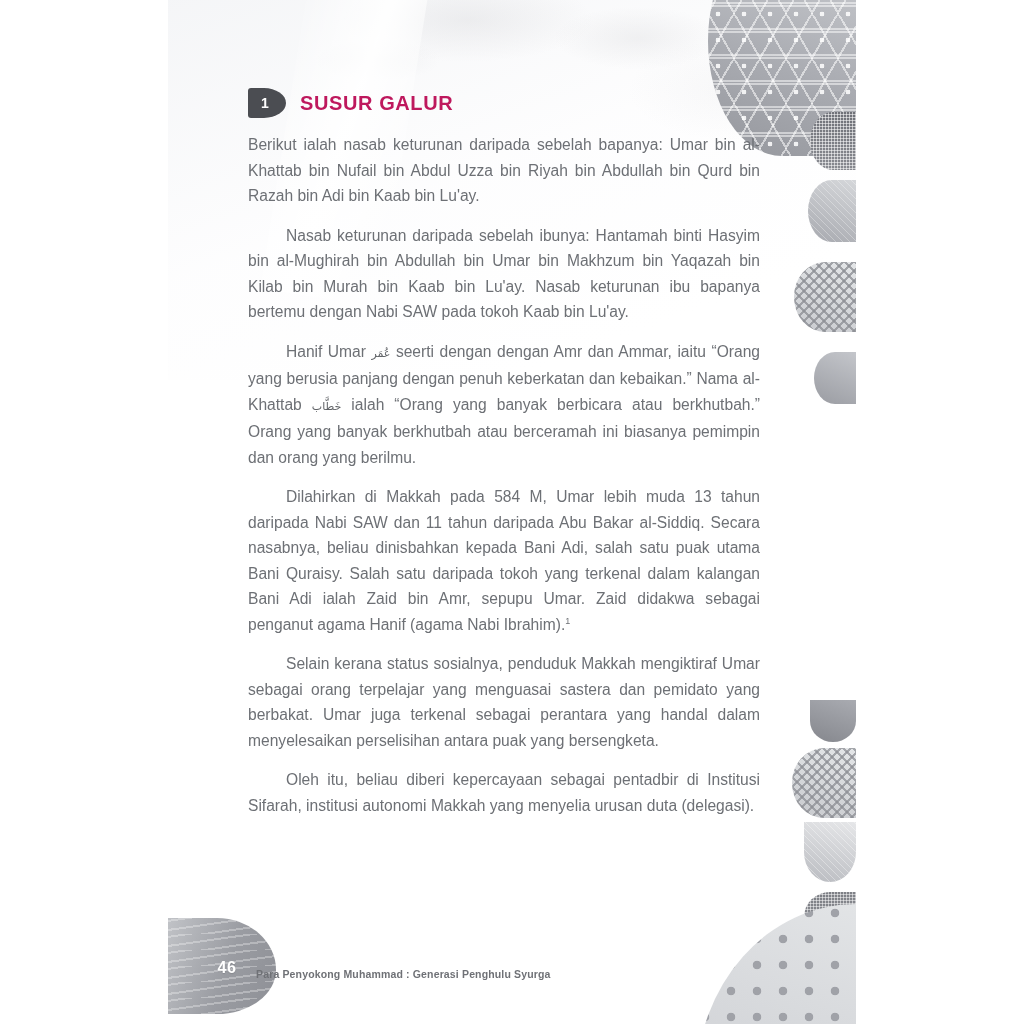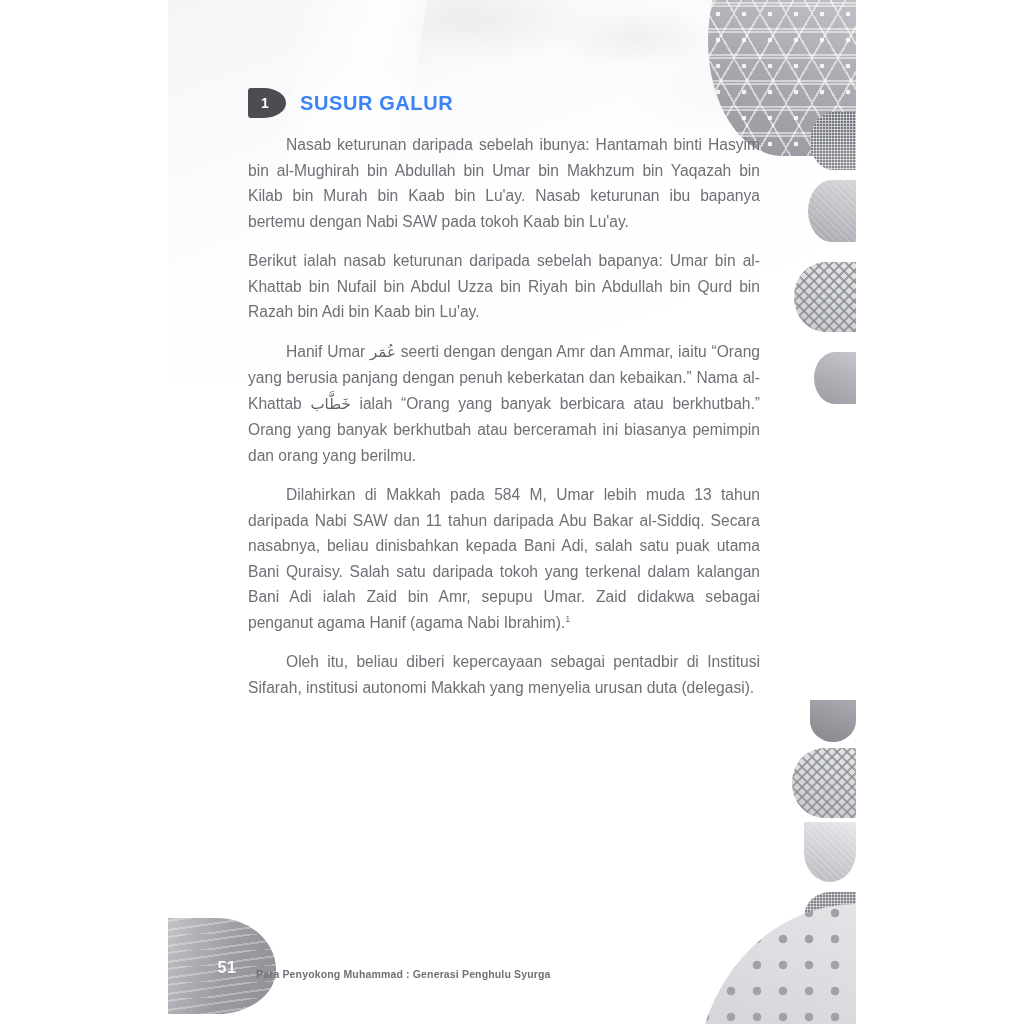--- a/index.html
+++ b/index.html
@@ -254,38 +254,38 @@
     display: flex;
     align-items: center;
     justify-content: center;
     padding-right: 4px;
     box-sizing: border-box;
   }
 
   .chapter-title {
     font-size: 20px;
     font-weight: 700;
-    color: #3b82f6;
+    color: #be185d;
     letter-spacing: 0.6px;
   }
 
   p.body {
     margin: 0 0 14px 0;
     font-size: 15.6px;
     line-height: 25.5px;
     color: #6d7075;
     text-align: justify;
     text-justify: inter-word;
   }
   p.body.indent { text-indent: 38px; }
   p.body:last-of-type { margin-bottom: 4px; }
 
   .ar {
     font-family: "DejaVu Sans", sans-serif;
-    font-size: 15px;
+    font-size: 11px;
     direction: rtl;
     unicode-bidi: isolate;
     color: #5f6266;
   }
 
   sup.fn {
     font-size: 9px;
     vertical-align: super;
     line-height: 0;
   }
@@ -324,37 +324,38 @@
     <div class="deco deco-dotdark2"></div>
     <div class="deco deco-polka"></div>
 
     <div class="content">
 
       <div class="chapter-head">
         <div class="chapter-num">1</div>
         <div class="chapter-title">SUSUR GALUR</div>
       </div>
 
+      <p class="body">Berikut ialah nasab keturunan daripada sebelah bapanya: Umar bin al-Khattab bin Nufail bin Abdul Uzza bin Riyah bin Abdullah bin Qurd bin Razah bin Adi bin Kaab bin Lu'ay.</p>
+
       <p class="body indent">Nasab keturunan daripada sebelah ibunya: Hantamah binti Hasyim bin al-Mughirah bin Abdullah bin Umar bin Makhzum bin Yaqazah bin Kilab bin Murah bin Kaab bin Lu'ay. Nasab keturunan ibu bapanya bertemu dengan Nabi SAW pada tokoh Kaab bin Lu'ay.</p>
-
-      <p class="body">Berikut ialah nasab keturunan daripada sebelah bapanya: Umar bin al-Khattab bin Nufail bin Abdul Uzza bin Riyah bin Abdullah bin Qurd bin Razah bin Adi bin Kaab bin Lu'ay.</p>
 
       <p class="body indent">
         <span>Hanif Umar </span><span class="ar">عُمَر</span><span> seerti dengan dengan Amr dan Ammar, iaitu “Orang yang berusia panjang dengan penuh keberkatan dan kebaikan.” Nama al-Khattab </span><span class="ar">خَطَّاب</span><span> ialah “Orang yang banyak berbicara atau berkhutbah.” Orang yang banyak berkhutbah atau berceramah ini biasanya pemimpin dan orang yang berilmu.</span>
       </p>
 
       <p class="body indent">
         <span>Dilahirkan di Makkah pada 584 M, Umar lebih muda 13 tahun daripada Nabi SAW dan 11 tahun daripada Abu Bakar al-Siddiq. Secara nasabnya, beliau dinisbahkan kepada Bani Adi, salah satu puak utama Bani Quraisy. Salah satu daripada tokoh yang terkenal dalam kalangan Bani Adi ialah Zaid bin Amr, sepupu Umar. Zaid didakwa sebagai penganut agama Hanif (agama Nabi Ibrahim).</span><sup class="fn">1</sup>
       </p>
 
+      <p class="body indent">Selain kerana status sosialnya, penduduk Makkah mengiktiraf Umar sebagai orang terpelajar yang menguasai sastera dan pemidato yang berbakat. Umar juga terkenal sebagai perantara yang handal dalam menyelesaikan perselisihan antara puak yang bersengketa.</p>
 
       <p class="body indent">Oleh itu, beliau diberi kepercayaan sebagai pentadbir di Institusi Sifarah, institusi autonomi Makkah yang menyelia urusan duta (delegasi).</p>
 
     </div>
 
     <div class="page-badge">
-      <span class="pnum">51</span>
+      <span class="pnum">46</span>
     </div>
 
     <div class="footer-title">Para Penyokong Muhammad : Generasi Penghulu Syurga</div>
 
   </div>
 </div>
 
 </body></html>

